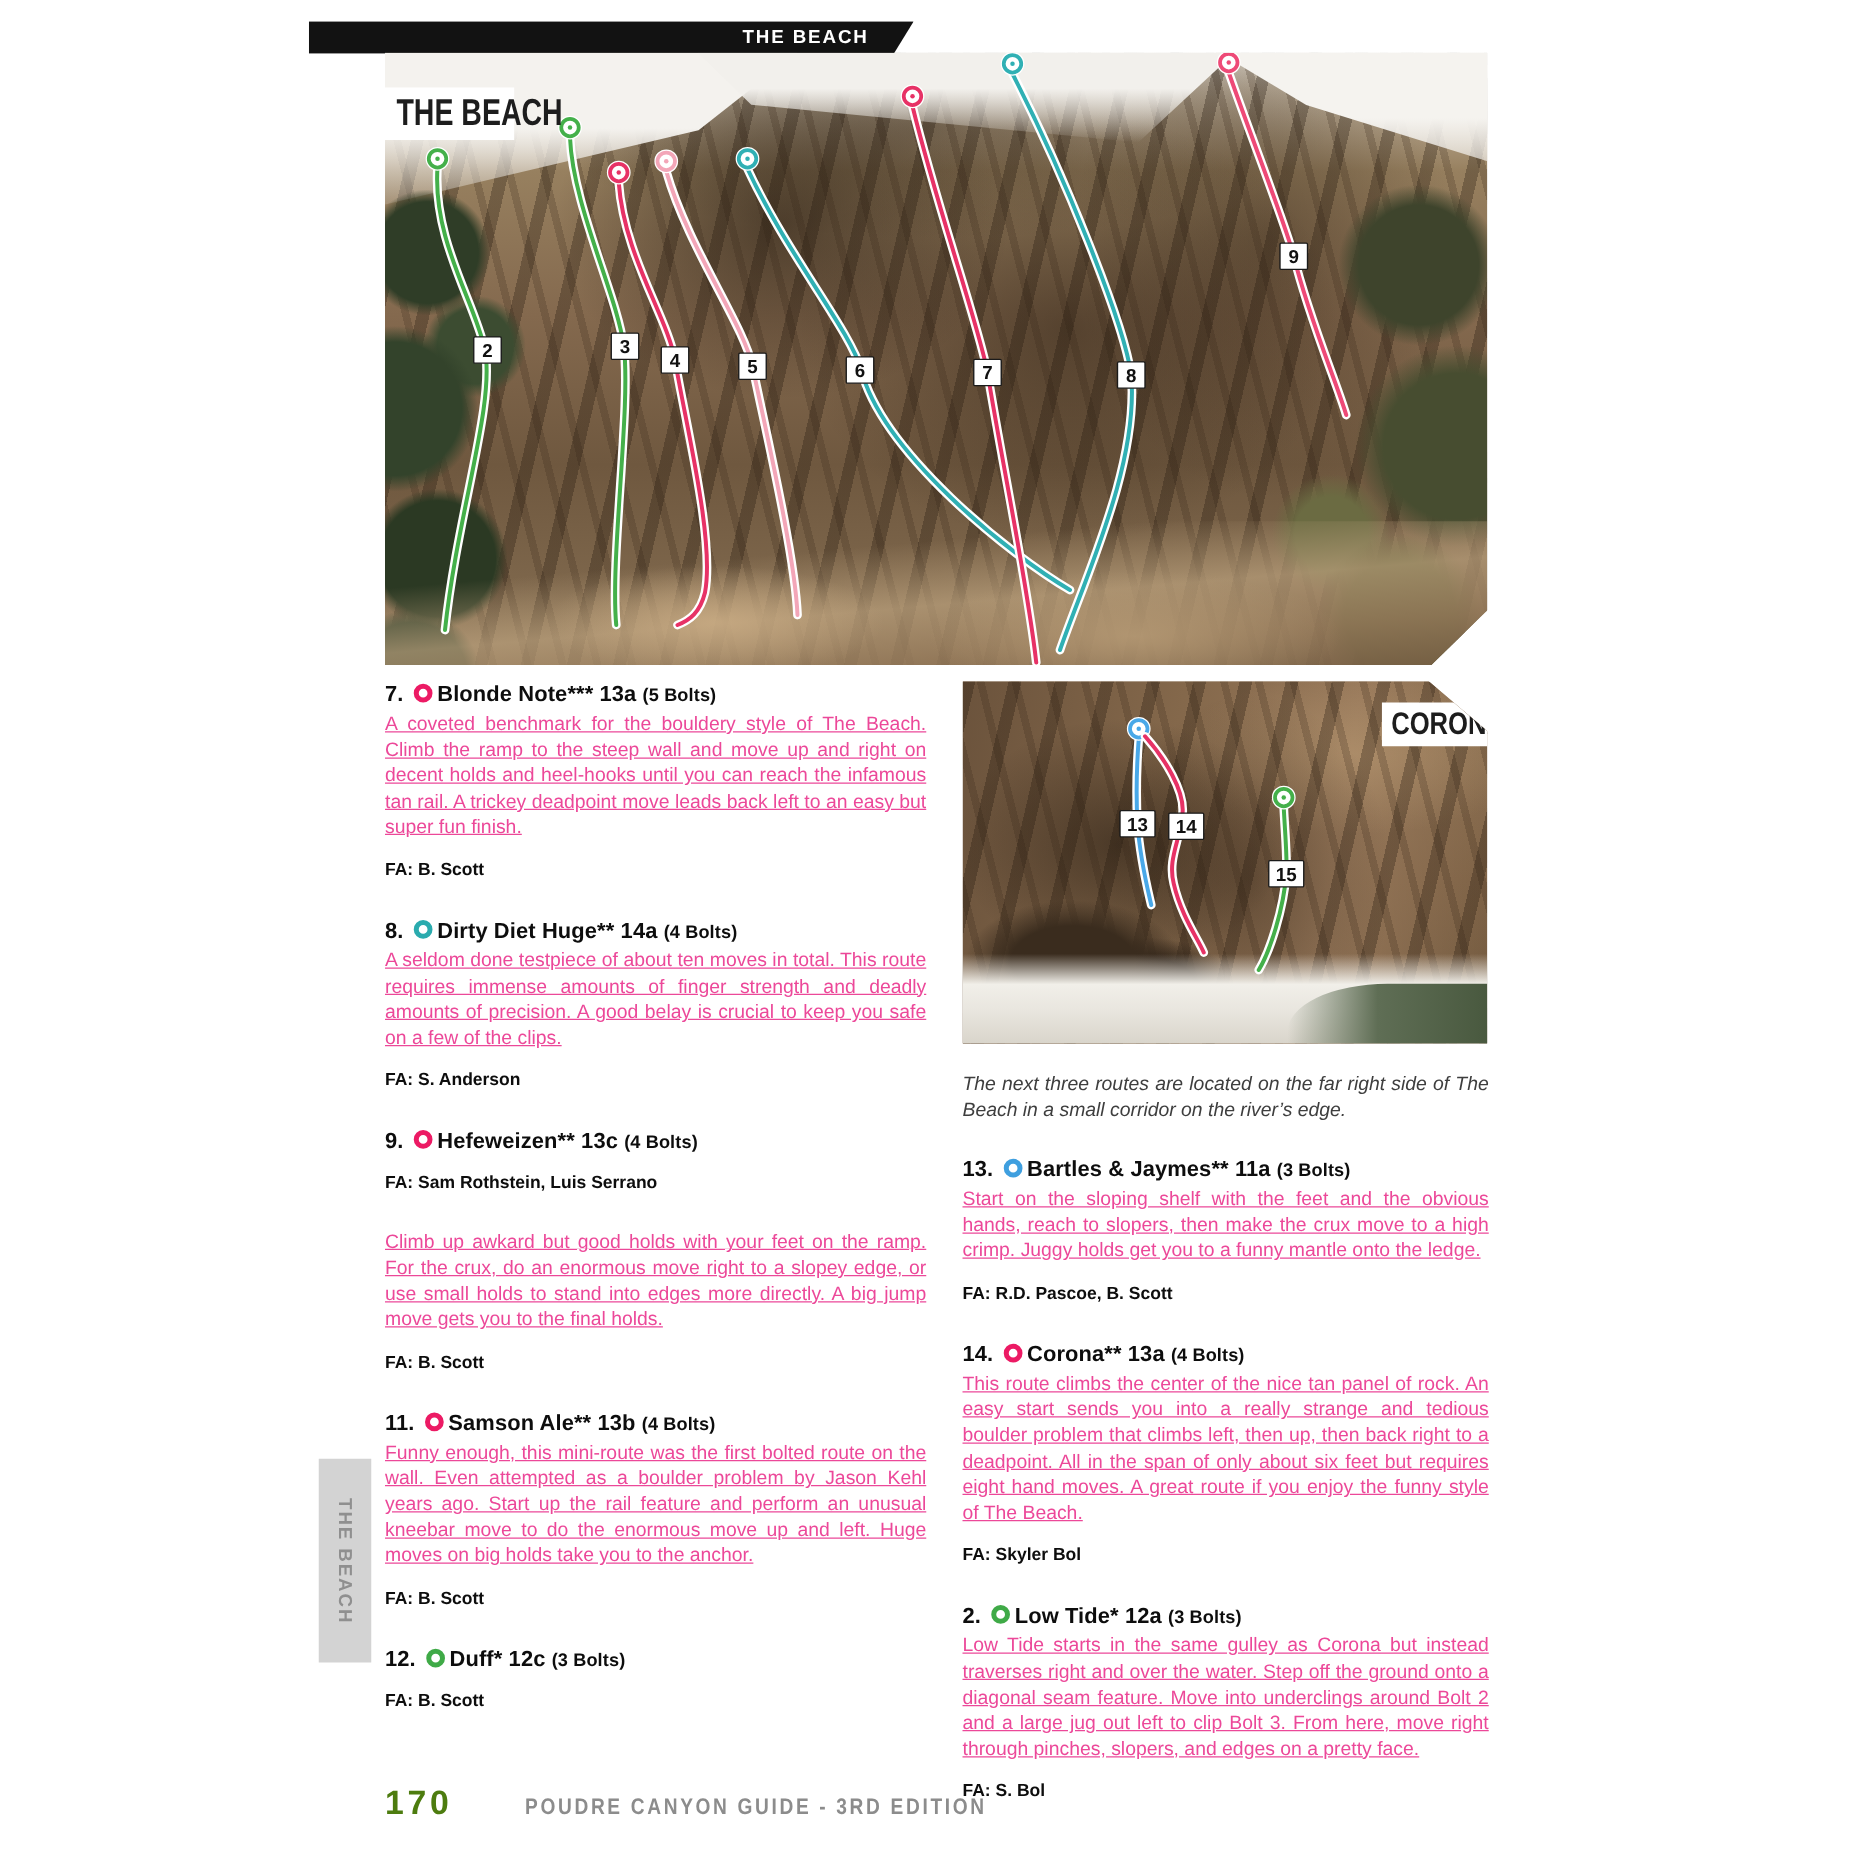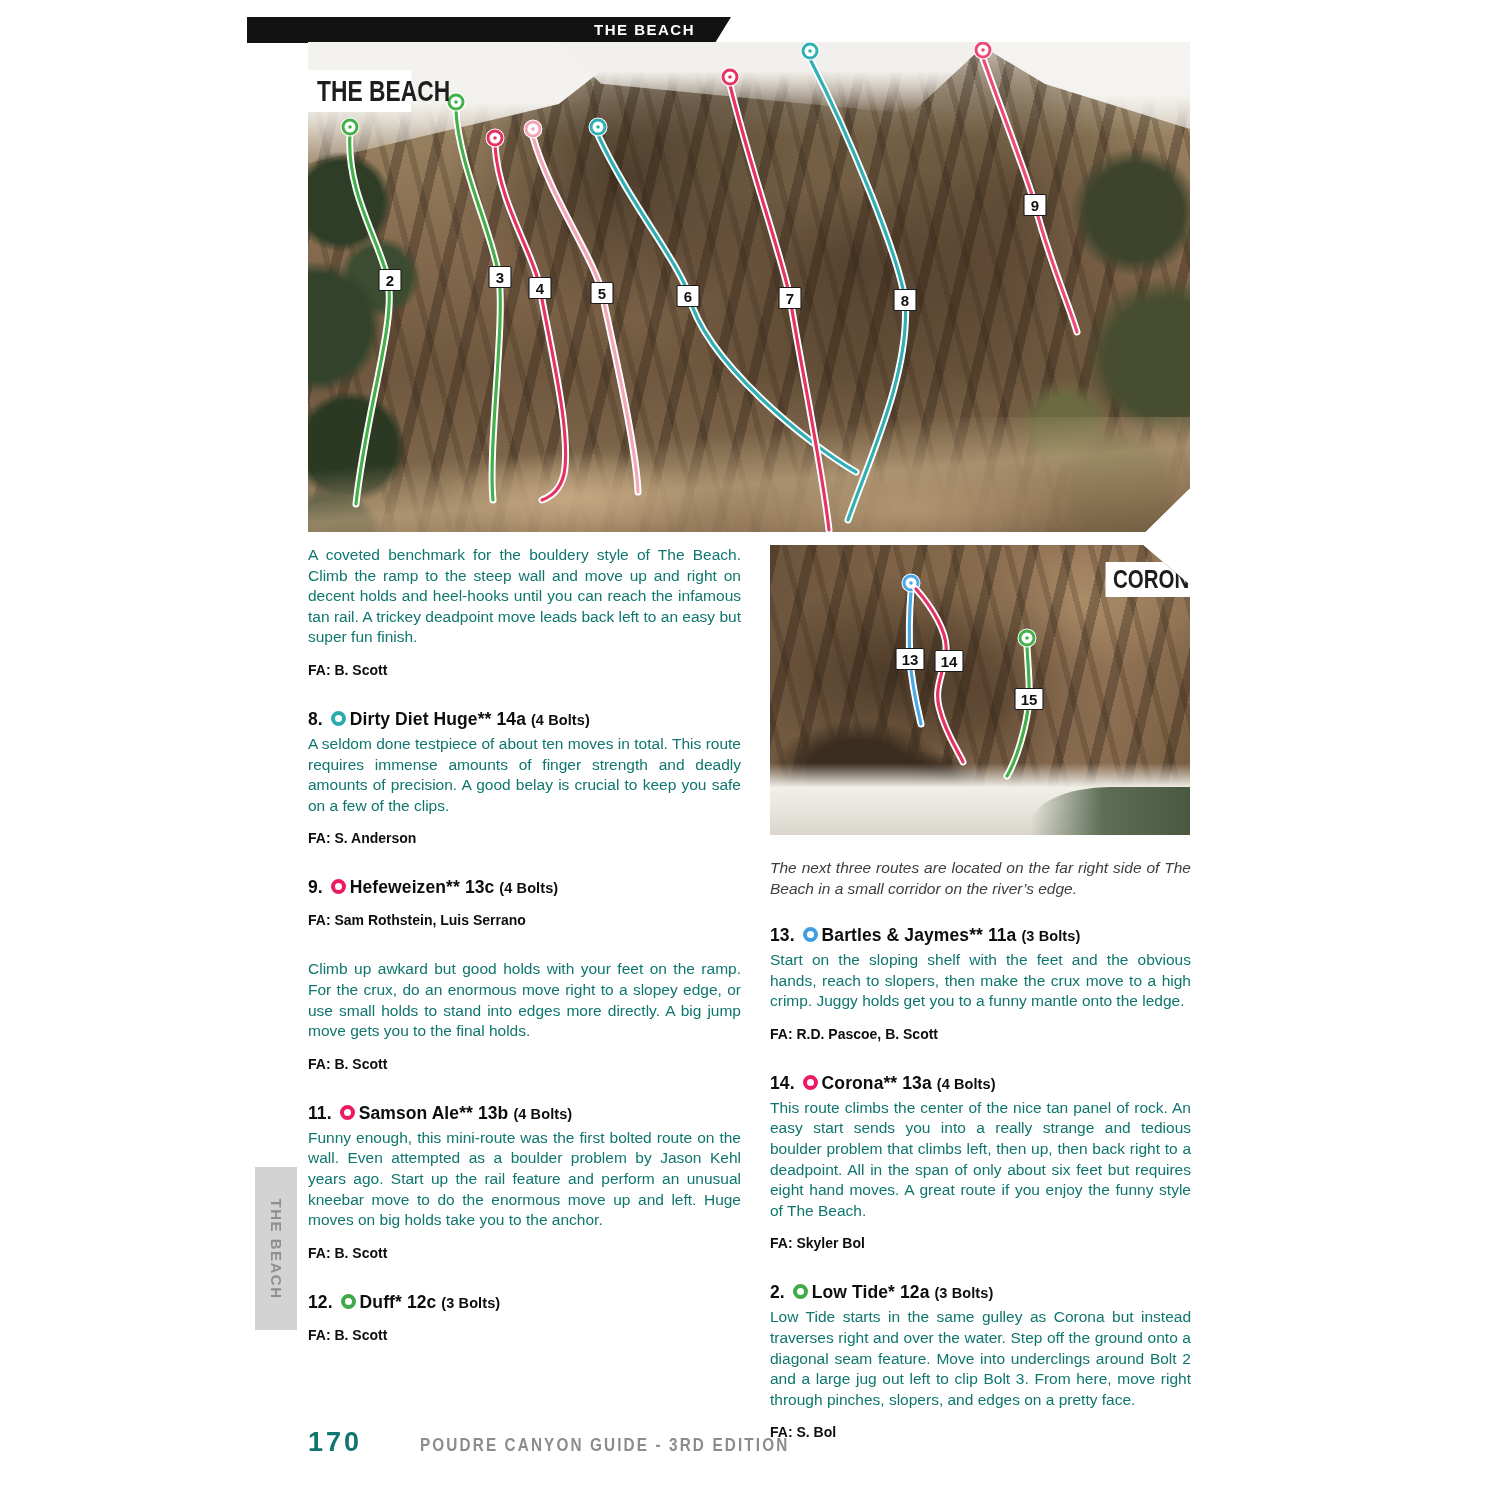--- a/index.html
+++ b/index.html
@@ -69,33 +69,33 @@
 
   
   .col{position:absolute;}
   .col-left{left:308px;top:545px;width:433px;}
   .col-right{left:770px;top:545px;width:421px;}
   .route{margin-bottom:31px;}
   .rhead{font-size:17.5px;font-weight:bold;color:#0d0d0d;margin-bottom:4px;letter-spacing:.1px;}
   .rbolts{font-size:14.5px;}
   .bullet{display:inline-block;width:7px;height:7px;border:4px solid #ec1a64;border-radius:50%;background:#fff;
     vertical-align:-1px;margin:0 4px 0 3px;}
-  .rdesc{margin:0;font-size:15.5px;line-height:20.6px;color:#0f766e;text-align:justify;}
+  .rdesc{margin:0;font-size:15.5px;line-height:20.6px;color:#ec4899;text-align:justify;text-decoration:underline;}
   .rfa{font-size:14px;font-weight:bold;color:#0d0d0d;margin-top:14px;}
   .note{font-style:italic;font-size:15.5px;line-height:21px;color:#3e3e3e;margin:22px 0 26px 0;text-align:justify;}
   .corona-wrap{position:relative;width:420px;height:290px;}
 
   
   .side-tab{position:absolute;left:255px;top:1167px;width:42px;height:163px;background:#d3d3d3;}
   .side-tab span{position:absolute;left:50%;top:50%;transform:translate(-50%,-50%) rotate(90deg);
     color:#8f8f8f;font-weight:bold;font-size:15px;letter-spacing:1.5px;white-space:nowrap;}
 
   
   .footer{position:absolute;left:308px;top:1427px;display:flex;align-items:baseline;}
-  .page-num{font-size:27px;font-weight:bold;letter-spacing:3px;color:#0f766e;}
+  .page-num{font-size:27px;font-weight:bold;letter-spacing:3px;color:#4d7c0f;}
   .footer-title{margin-left:58px;font-size:18px;font-weight:bold;color:#8c8c8c;letter-spacing:2.5px;
     transform:scaleX(.85);transform-origin:left bottom;}
 </style>
 </head>
 <body>
 
 <div class="banner">
   <span>THE BEACH</span>
 </div>
 
@@ -164,20 +164,21 @@
       <rect x="586" y="247.5" width="22" height="21" fill="#ffffff" stroke="#1a1a1a" stroke-width="1.1" rx="1"></rect>
       <text x="597" y="263.5" text-anchor="middle" font-family="&quot;Liberation Sans&quot;,sans-serif" font-size="15" font-weight="bold" fill="#111">8</text>
       <rect x="716" y="152.5" width="22" height="21" fill="#ffffff" stroke="#1a1a1a" stroke-width="1.1" rx="1"></rect>
       <text x="727" y="168.5" text-anchor="middle" font-family="&quot;Liberation Sans&quot;,sans-serif" font-size="15" font-weight="bold" fill="#111">9</text>
     </svg>
   <div class="photo-label label-beach">THE BEACH</div>
 </div>
 
 <div class="col col-left">
   <div class="route">
+    <div class="rhead"><span>7.</span> <span class="bullet" style="border-color: rgb(236, 26, 100);"></span><span>Blonde Note***</span> <span>13a</span> <span class="rbolts">(5 Bolts)</span></div>
     <p class="rdesc">A coveted benchmark for the bouldery style of The Beach. Climb the ramp to the steep wall and move up and right on decent holds and heel-hooks until you can reach the infamous tan rail. A trickey deadpoint move leads back left to an easy but super fun finish.</p>
     <div class="rfa">FA: B. Scott</div>
   </div>
   <div class="route">
     <div class="rhead"><span>8.</span> <span class="bullet" style="border-color: rgb(42, 171, 174);"></span><span>Dirty Diet Huge**</span> <span>14a</span> <span class="rbolts">(4 Bolts)</span></div>
     <p class="rdesc">A seldom done testpiece of about ten moves in total. This route requires immense amounts of finger strength and deadly amounts of precision. A good belay is crucial to keep you safe on a few of the clips.</p>
     <div class="rfa">FA: S. Anderson</div>
   </div>
   <div class="route">
     <div class="rhead"><span>9.</span> <span class="bullet" style="border-color: rgb(236, 26, 100);"></span><span>Hefeweizen**</span> <span>13c</span> <span class="rbolts">(4 Bolts)</span></div>

